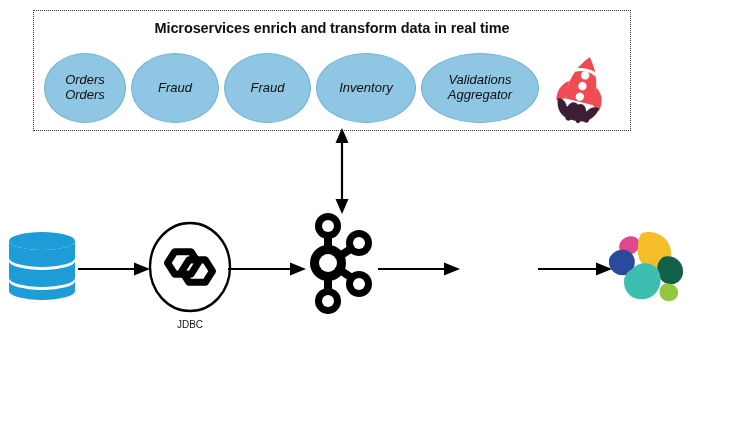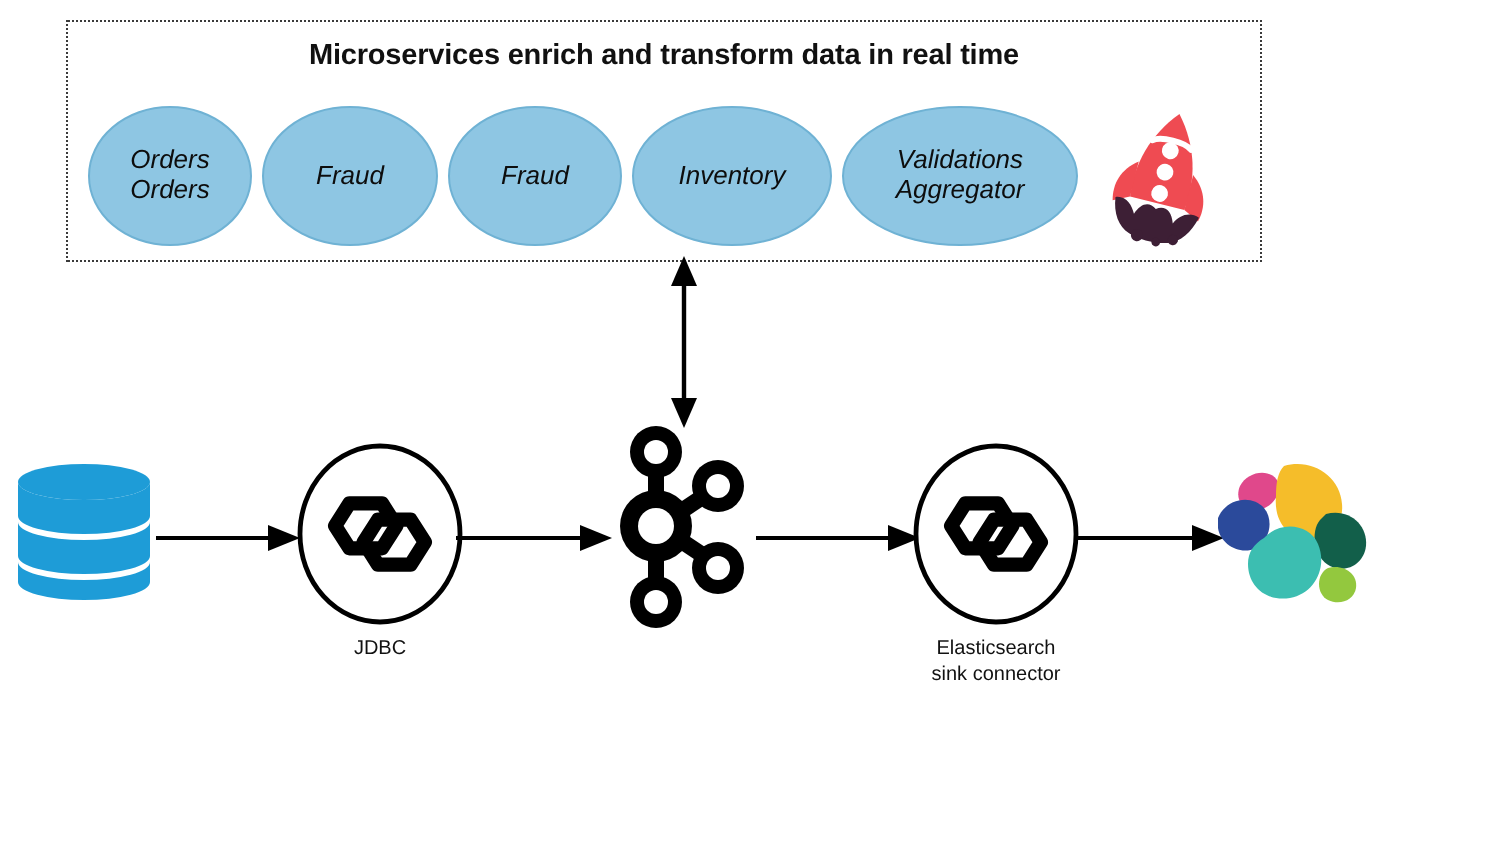--- a/index.html
+++ b/index.html
@@ -311,35 +311,20 @@
       </svg>
     </div>
 
     <div class="flow-arrow" id="arrow-kafka-to-es">
       <svg viewBox="0 0 82 20" width="82" height="20" preserveAspectRatio="none" aria-hidden="true">
         <line x1="0" y1="10" x2="68" y2="10" stroke="#000000" stroke-width="2"></line>
         <polygon points="82,10 66,3.5 66,16.5" fill="#000000"></polygon>
       </svg>
     </div>
 
-    <div class="connector-node" id="elasticsearch-sink-connector">
-      <div class="connector-circle">
-        <svg viewBox="0 0 86 100" width="86" height="100" aria-hidden="true">
-          <ellipse cx="43" cy="50" rx="40" ry="44" fill="#ffffff" stroke="#000000" stroke-width="2.4"></ellipse>
-          <g transform="translate(43 50) scale(1.02)">
-            <path d="M-22 -4 L-15 -15 L1 -15 L8 -4 L1 7 L-15 7 Z" fill="none" stroke="#000000" stroke-width="7" stroke-linejoin="round"></path>
-            <path d="M-8 -7 L-1 -18 L15 -18 L22 -7 L15 4 L-1 4 Z" transform="translate(0 11)" fill="none" stroke="#000000" stroke-width="7" stroke-linejoin="round"></path>
-          </g>
-        </svg>
-      </div>
-      <div class="connector-caption">
-        <span class="caption-line">Elasticsearch</span>
-        <span class="caption-line">sink connector</span>
-      </div>
-    </div>
 
     <div class="flow-arrow" id="arrow-es-to-elastic">
       <svg viewBox="0 0 74 20" width="74" height="20" preserveAspectRatio="none" aria-hidden="true">
         <line x1="0" y1="10" x2="60" y2="10" stroke="#000000" stroke-width="2"></line>
         <polygon points="74,10 58,3.5 58,16.5" fill="#000000"></polygon>
       </svg>
     </div>
 
     <div id="elasticsearch-icon">
       <svg viewBox="0 0 80 78" width="80" height="78" aria-hidden="true">

